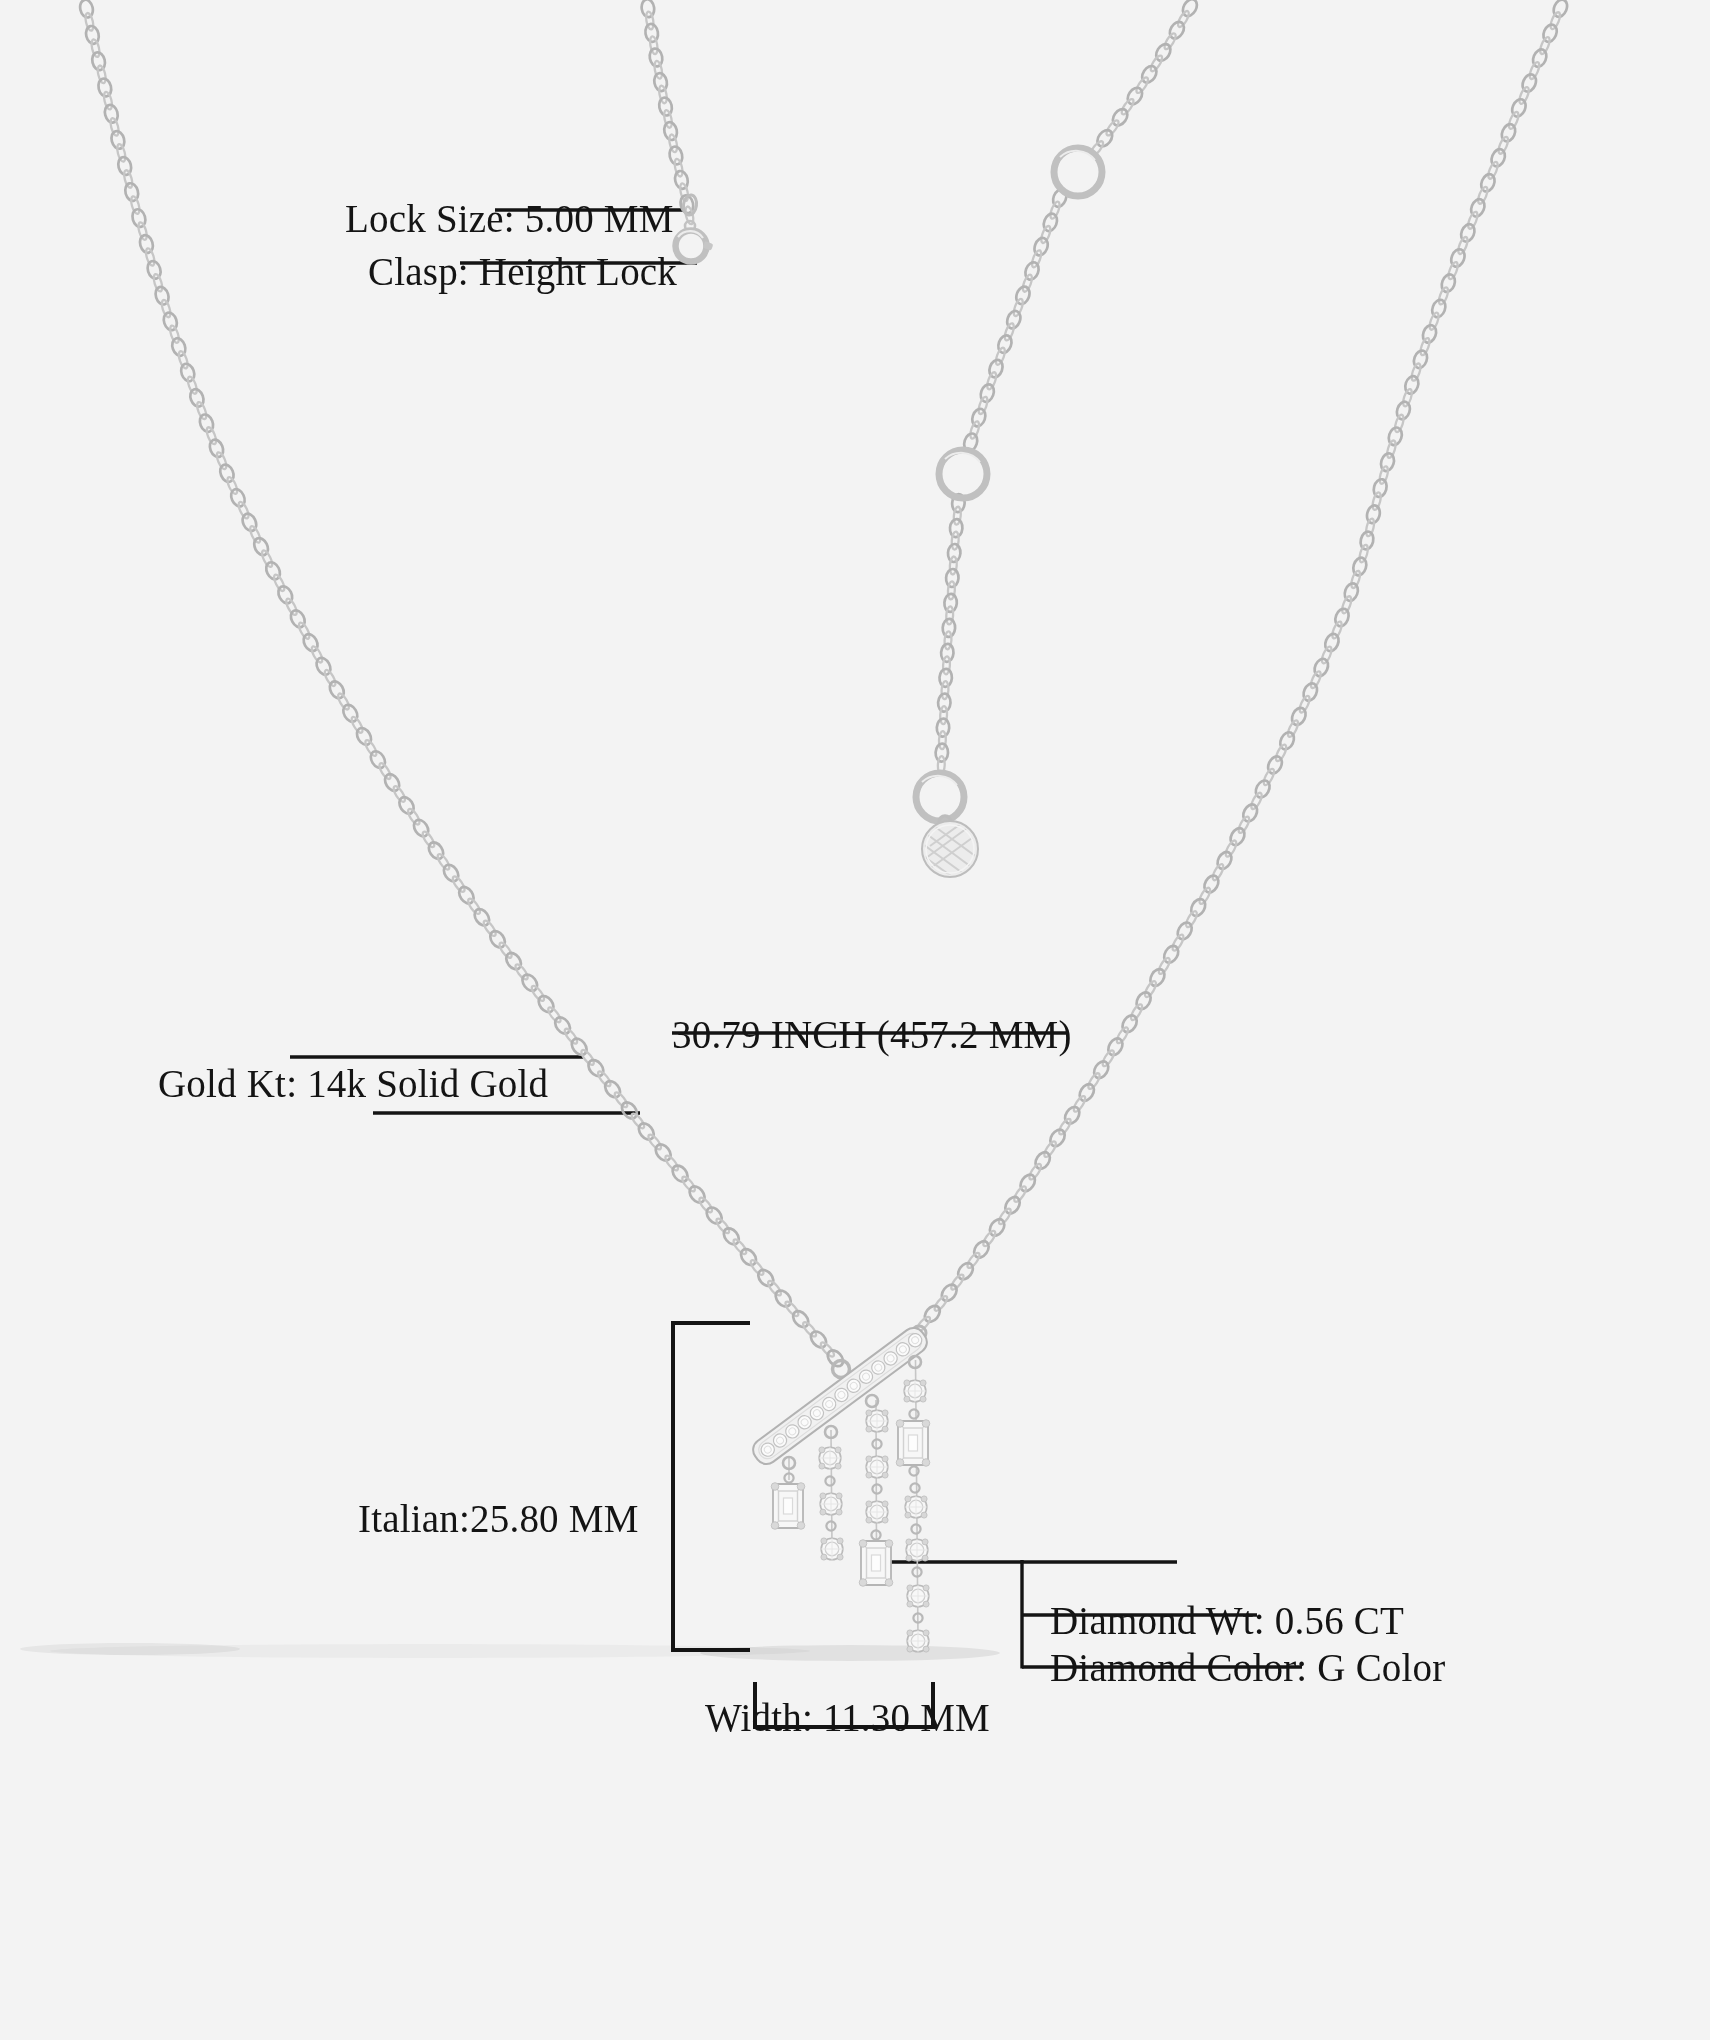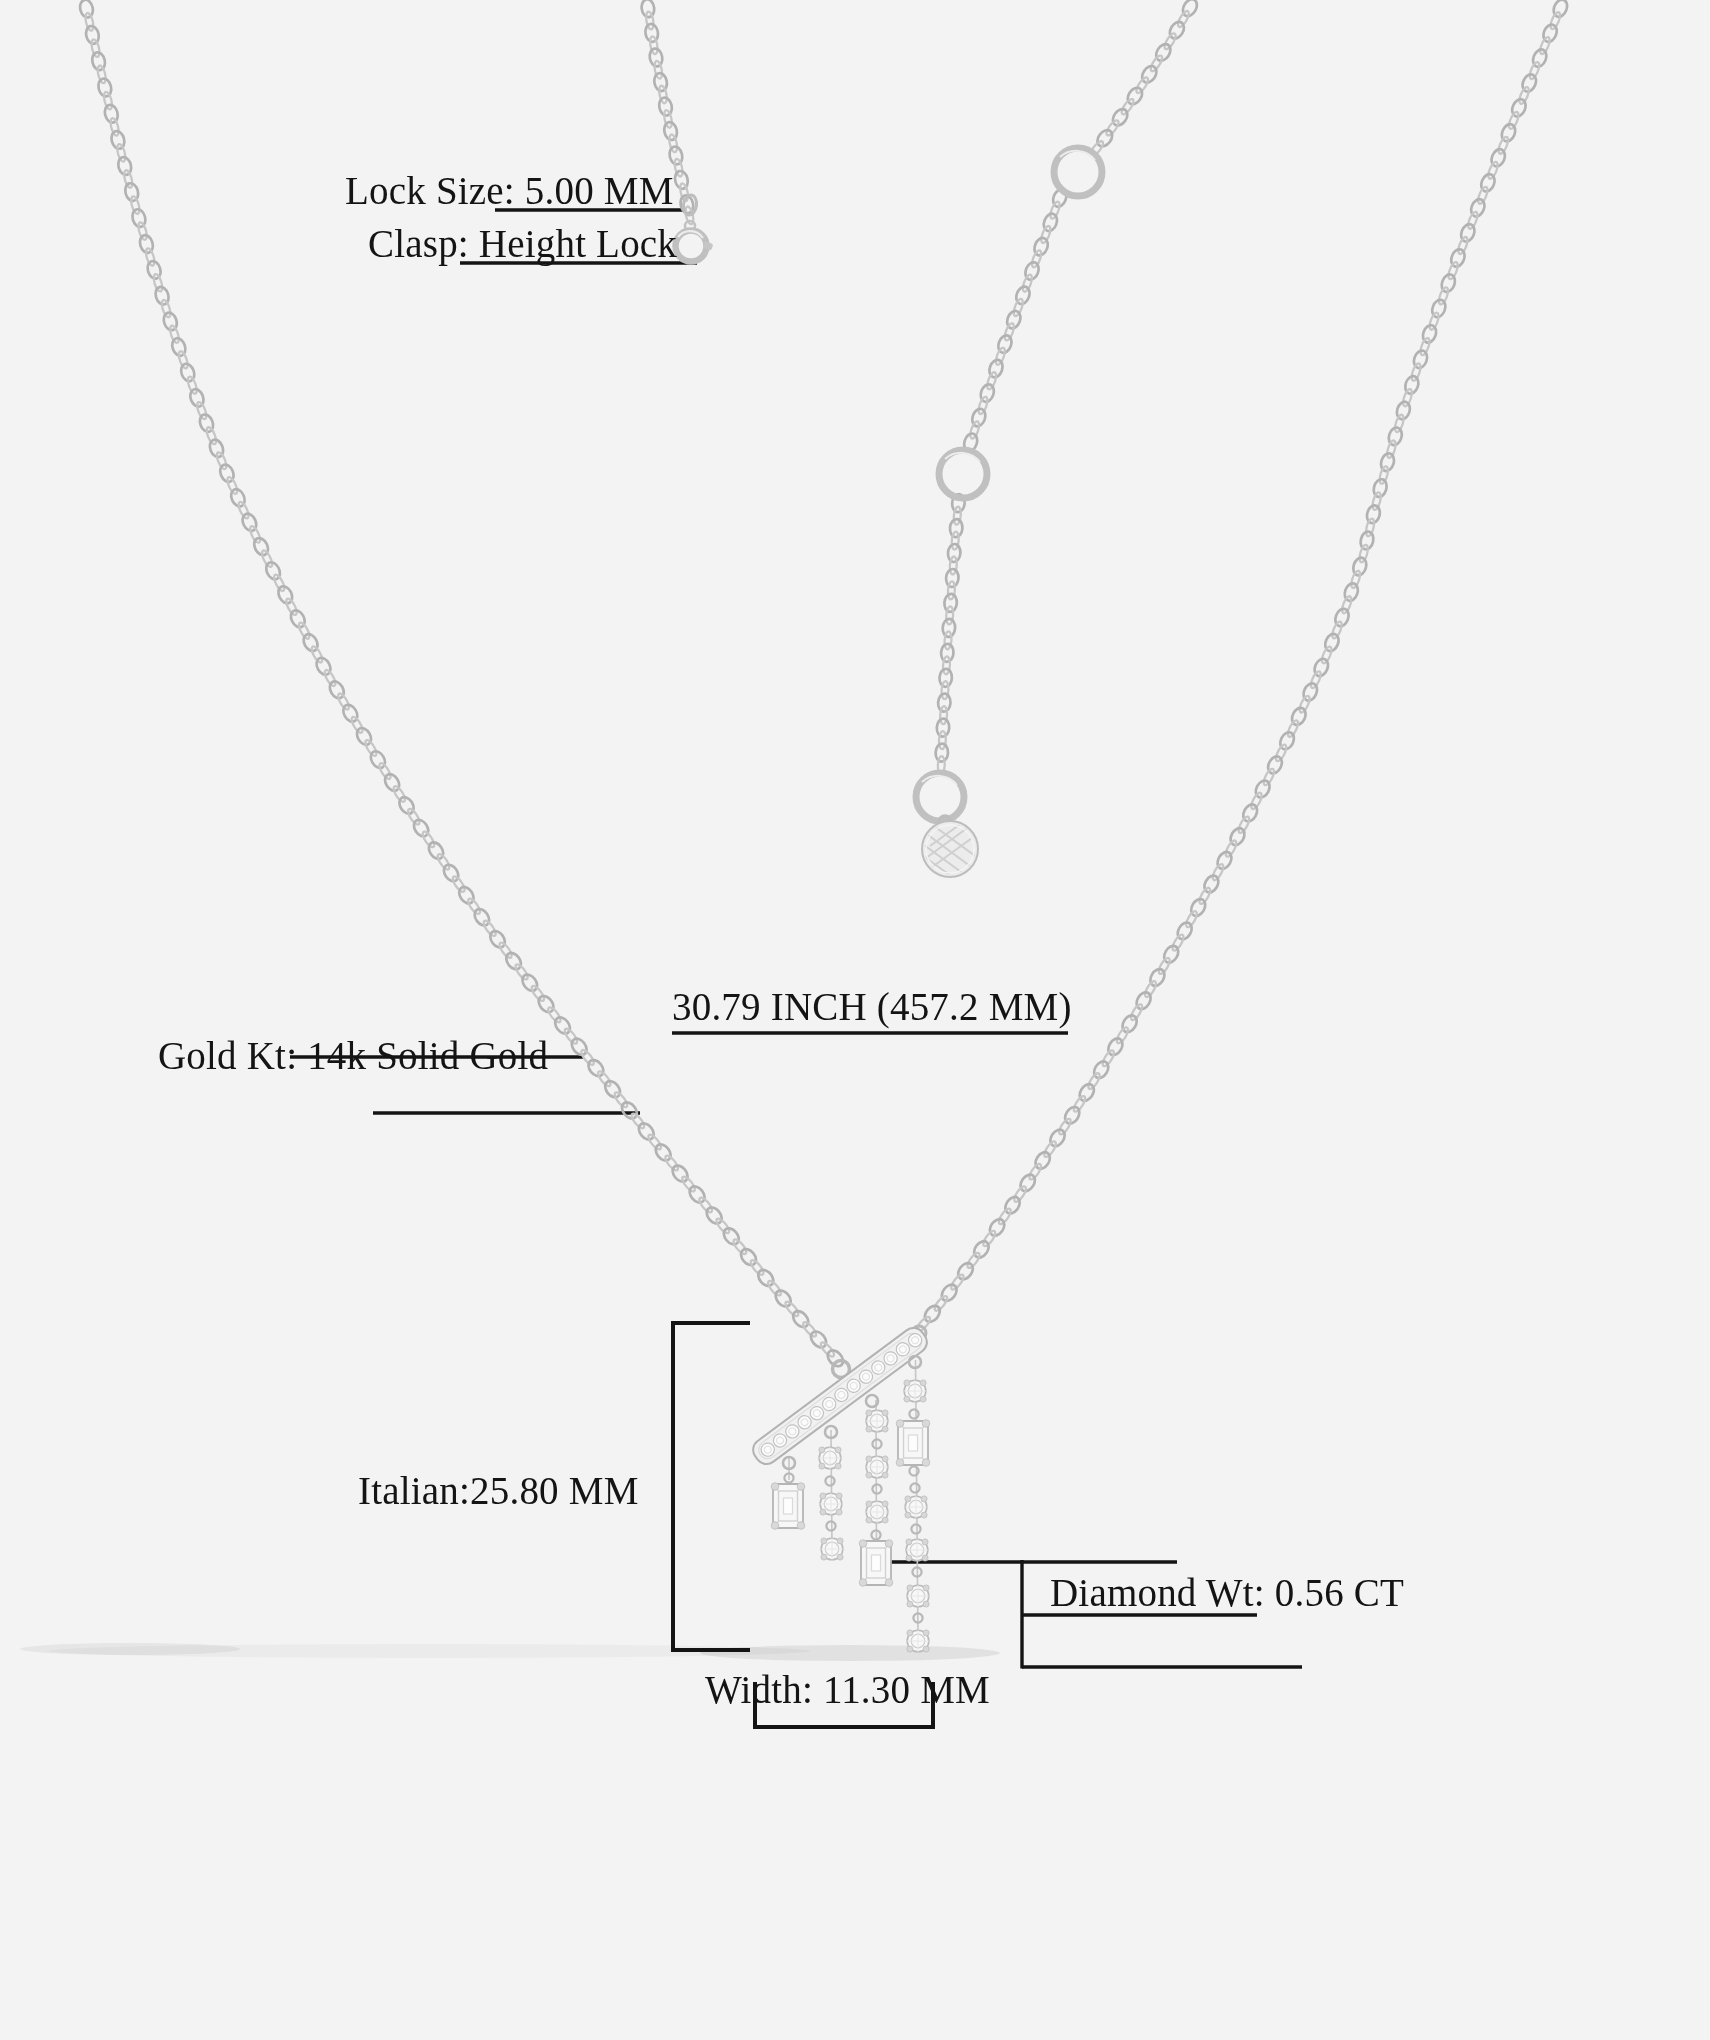--- a/index.html
+++ b/index.html
@@ -9,21 +9,21 @@
   html,body{margin:0;padding:0;}
   body{
     width:1710px;height:2040px;position:relative;overflow:hidden;
     background:var(--background);
     font-family:"Liberation Serif","DejaVu Serif",serif;
   }
   #stage{position:absolute;left:0;top:0;width:1710px;height:2040px;}
   svg#necklace{position:absolute;left:0;top:0;}
   .label{
     position:absolute;white-space:nowrap;line-height:1;
-    font-size:39px;color:var(--ink);letter-spacing:.2px;
+    font-size:39px;color:var(--ink);letter-spacing:.2px;margin-top:28px;
   }
   .lka{fill:none;stroke:#b2b2b2;stroke-width:2.7;}
   .lkb{fill:none;stroke:#c6c6c6;stroke-width:2.3;}
   .rule{stroke:var(--ink);stroke-width:3.4;fill:none;}
   .bracket{stroke:var(--ink);stroke-width:4;fill:none;}
   .jr{fill:none;stroke:#c0c0c0;stroke-width:7;}
   .jr-hi{fill:none;stroke:#ececec;stroke-width:2;}
   .strand-wire{stroke:#c6c6c6;stroke-width:1.6;}
 </style>
 </head>
@@ -524,14 +524,15 @@
       </g>
     </g>
   </svg>
 
   <div class="label" style="left:345px;top:171px">Lock Size: 5.00 MM</div>
   <div class="label" style="left:368px;top:224px">Clasp: Height Lock</div>
   <div class="label" style="left:672px;top:987px">30.79 INCH (457.2 MM)</div>
   <div class="label" style="left:158px;top:1036px">Gold Kt: 14k Solid Gold</div>
   <div class="label" style="left:358px;top:1471px">Italian:25.80 MM</div>
   <div class="label" style="left:1050px;top:1573px">Diamond Wt: 0.56 CT</div>
+  <div class="label" style="left:1050px;top:1620px">Diamond Color: G Color</div>
   <div class="label" style="left:705px;top:1670px">Width: 11.30 MM</div>
 </div>
 
 </body></html>

